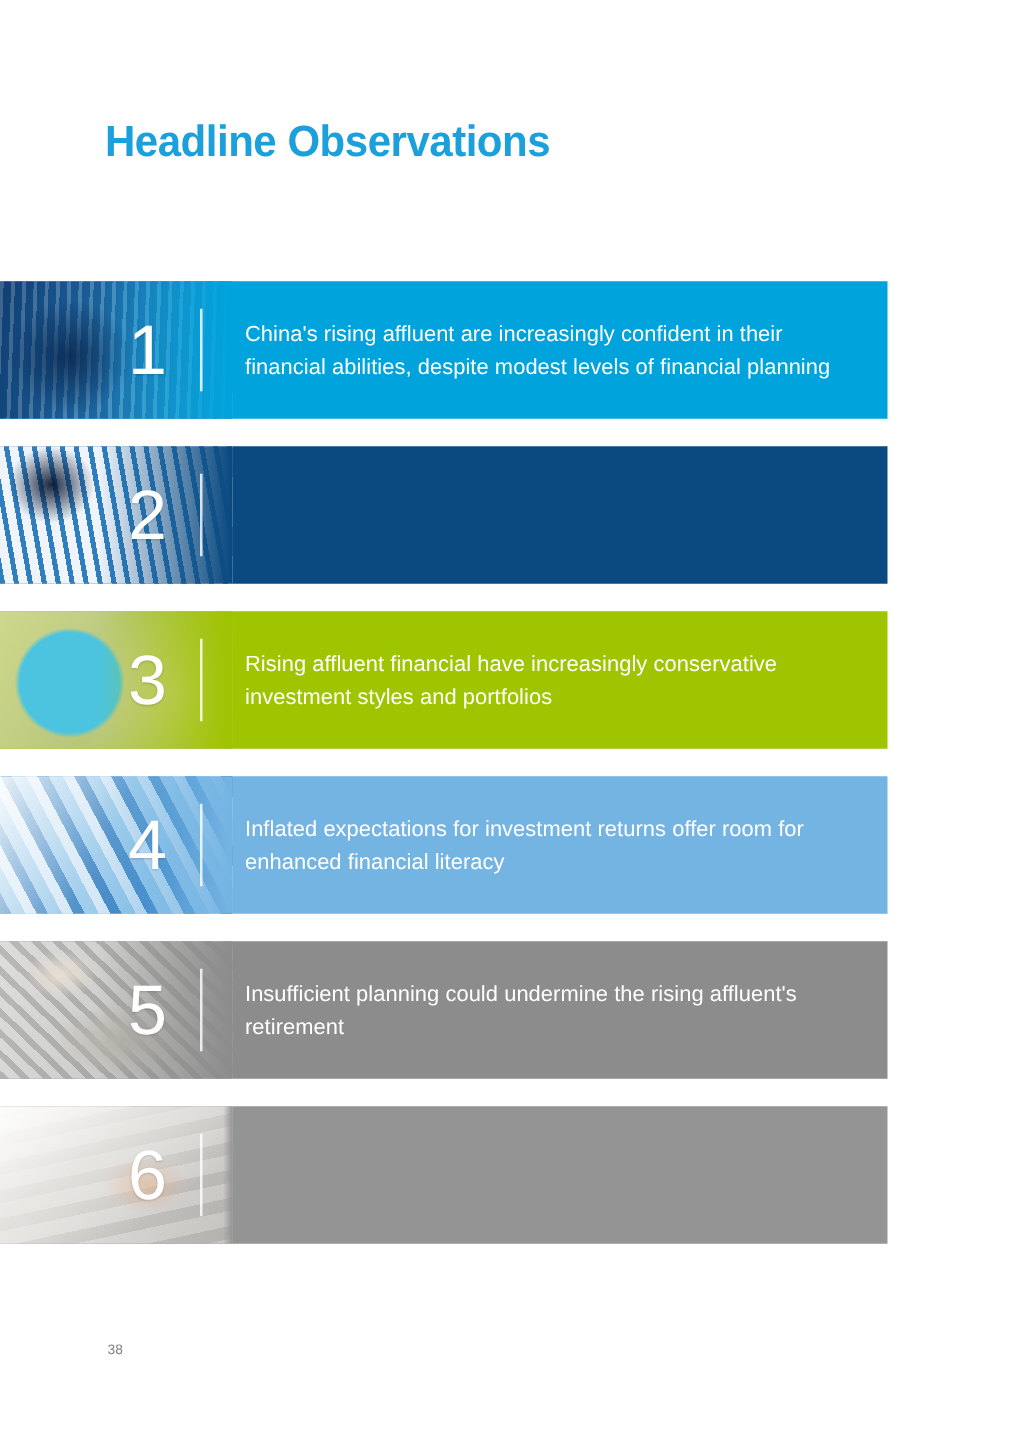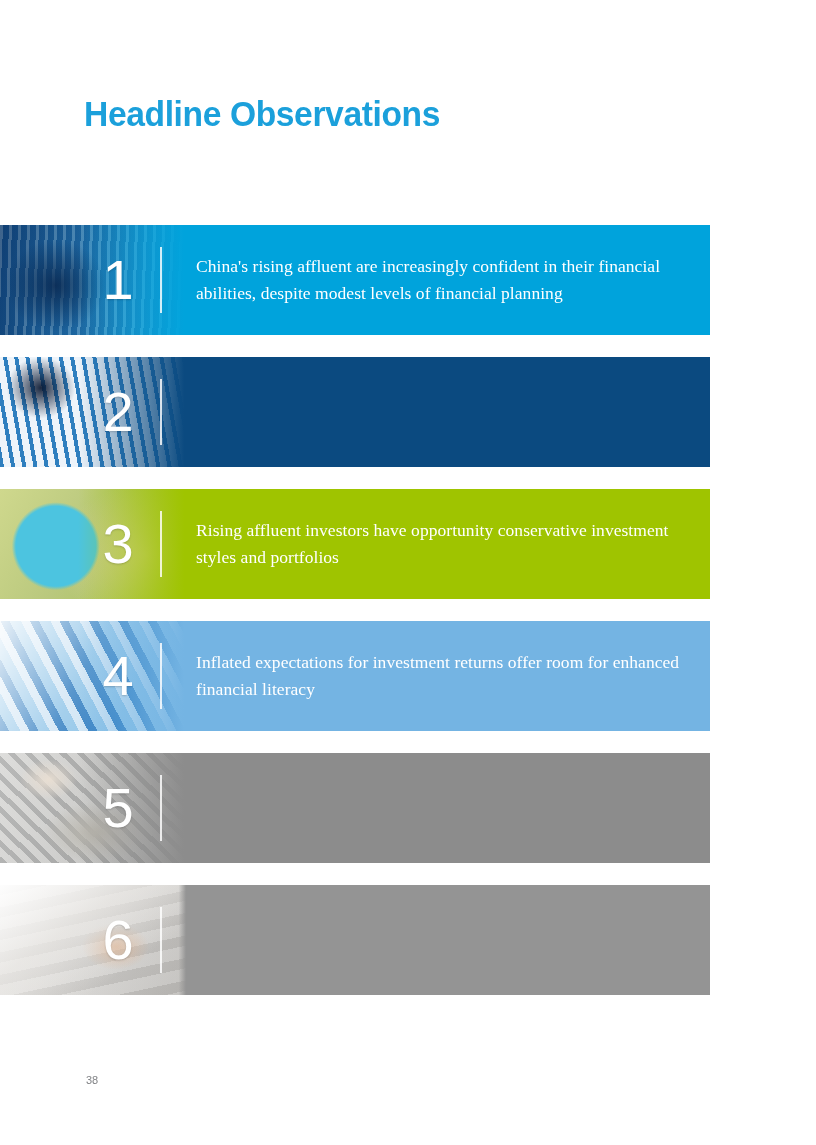--- a/index.html
+++ b/index.html
@@ -104,21 +104,21 @@
     width: 1.5px;
     background: rgba(255,255,255,0.82);
     z-index: 3;
   }
   .band-text {
     position: absolute;
     left: 196px;
     right: 24px;
     top: 50%;
     transform: translateY(-50%);
-    font-family: Liberation Serif, serif;
+    font-family: Liberation Sans, sans-serif;
     font-size: 17.5px;
     font-weight: normal;
     color: #ffffff;
     line-height: 1.52;
     letter-spacing: 0.05px;
     z-index: 3;
   }
 
   
   .page-number {
@@ -183,38 +183,39 @@
       <div class="band-number">2</div>
       <div class="band-divider"></div>
     </div>
     <div class="band" style="background: rgb(159, 196, 0);">
       <div class="band-photo">
         <div class="ph-art art-piggy"></div>
         <div class="ph-fade" style="background: linear-gradient(90deg, rgba(0, 0, 0, 0) 0%, rgba(0, 0, 0, 0) 42%, rgb(159, 196, 0) 99%);"></div>
       </div>
       <div class="band-number">3</div>
       <div class="band-divider"></div>
-      <div class="band-text">Rising affluent investors have opportunity conservative investment styles and portfolios</div>
+      <div class="band-text">Rising affluent financial have increasingly conservative investment styles and portfolios</div>
     </div>
     <div class="band" style="background: rgb(116, 180, 227);">
       <div class="band-photo">
         <div class="ph-art art-bars"></div>
         <div class="ph-fade" style="background: linear-gradient(90deg, rgba(0, 0, 0, 0) 0%, rgba(0, 0, 0, 0) 42%, rgb(116, 180, 227) 99%);"></div>
       </div>
       <div class="band-number">4</div>
       <div class="band-divider"></div>
       <div class="band-text">Inflated expectations for investment returns offer room for enhanced financial literacy</div>
     </div>
     <div class="band" style="background: rgb(140, 140, 140);">
       <div class="band-photo">
         <div class="ph-art art-coins"></div>
         <div class="ph-fade" style="background: linear-gradient(90deg, rgba(0, 0, 0, 0) 0%, rgba(0, 0, 0, 0) 42%, rgb(140, 140, 140) 99%);"></div>
       </div>
       <div class="band-number">5</div>
       <div class="band-divider"></div>
+      <div class="band-text">Insufficient planning could undermine the rising affluent's retirement</div>
     </div>
     <div class="band" style="background: rgb(148, 148, 148);">
       <div class="band-photo">
         <div class="ph-art art-laptop"></div>
         <div class="ph-fade" style="background: linear-gradient(90deg, rgba(0, 0, 0, 0) 0%, rgba(0, 0, 0, 0) 96%, rgb(148, 148, 148) 100%);"></div>
       </div>
       <div class="band-number">6</div>
       <div class="band-divider"></div>
     </div>
   </div>

